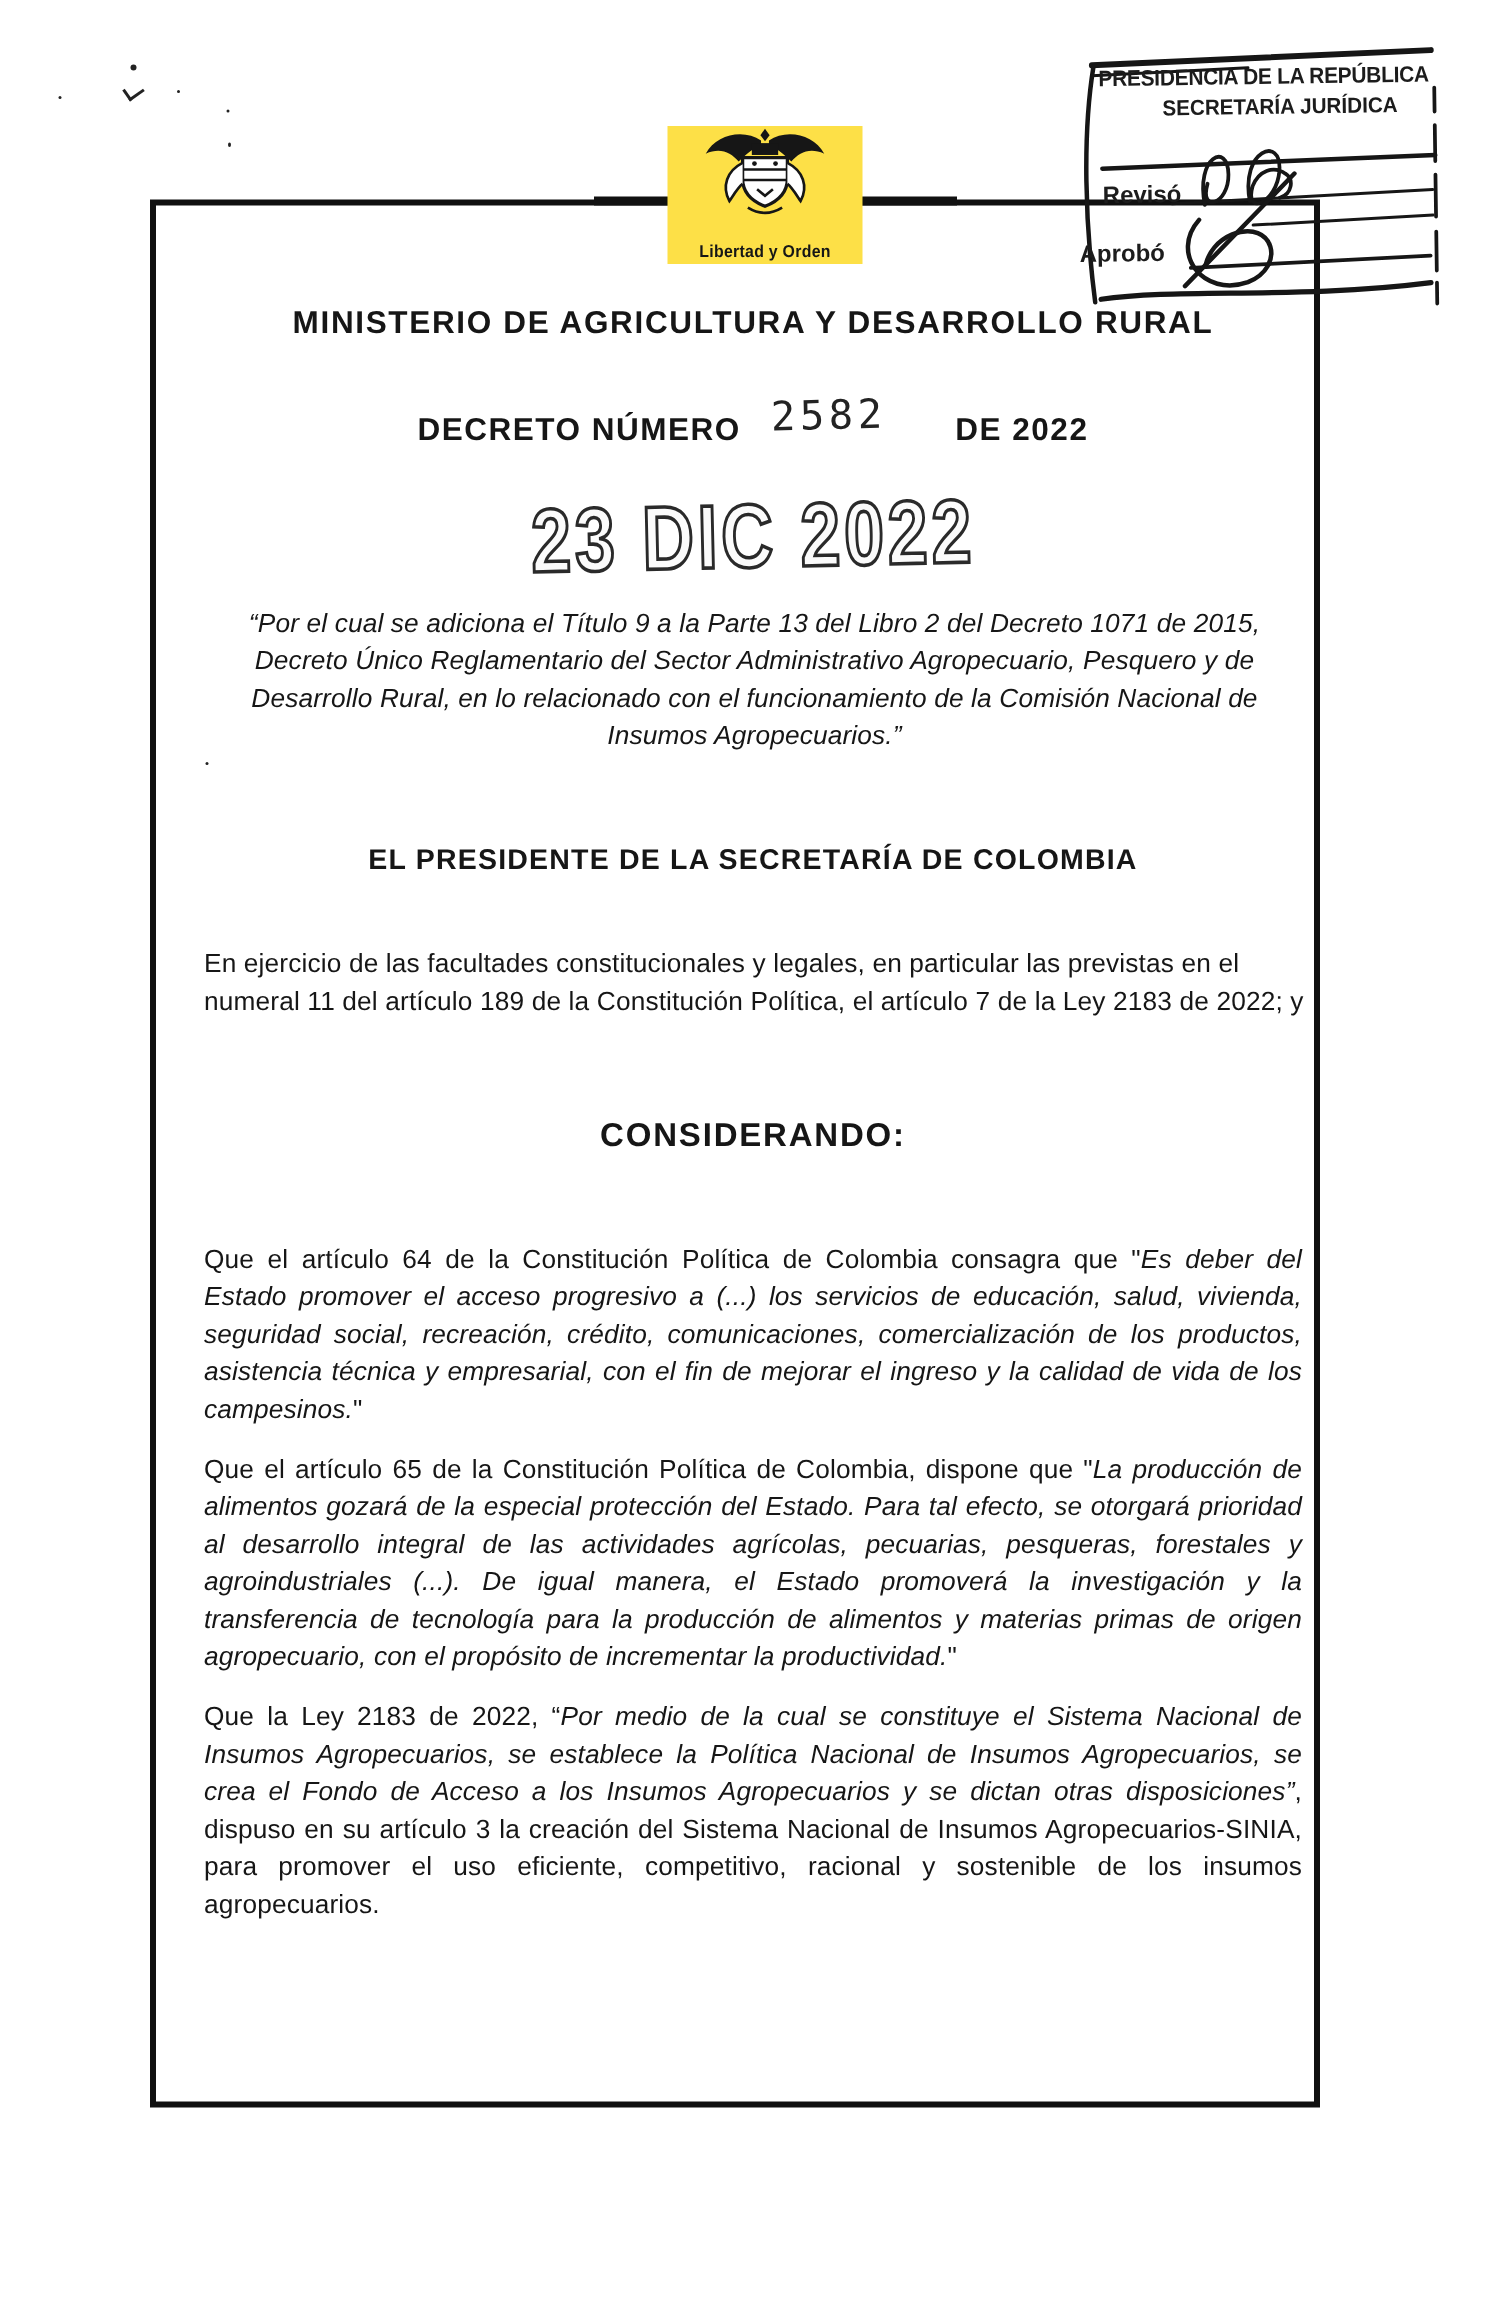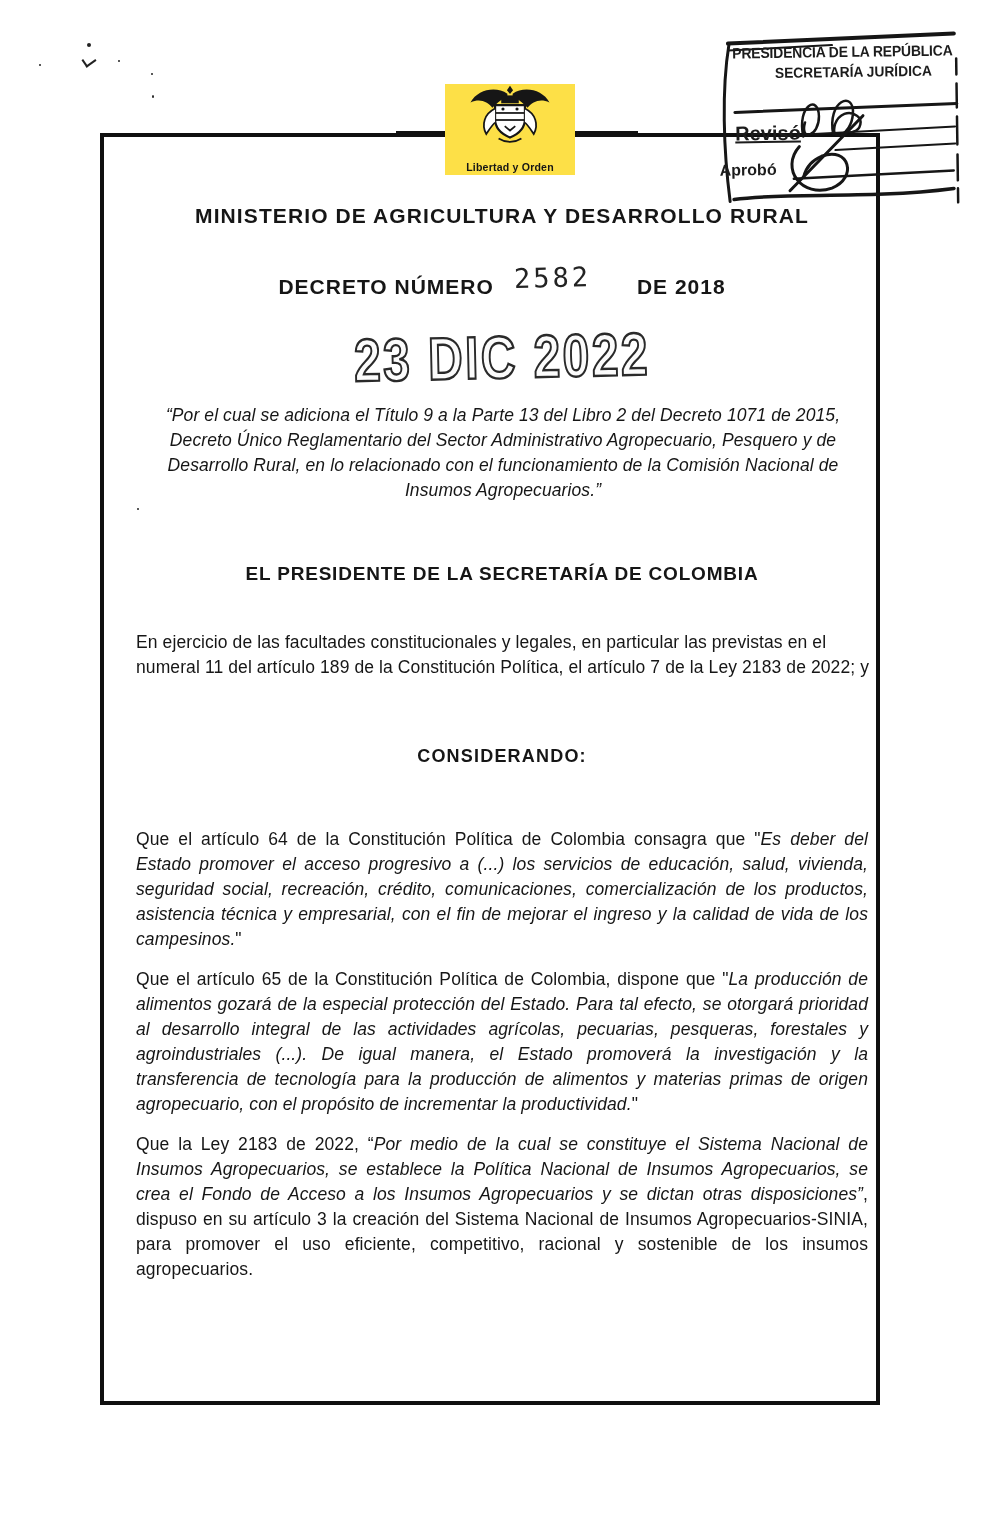--- a/index.html
+++ b/index.html
@@ -36,21 +36,21 @@
   .stamp svg { position:absolute; left:0; top:0; }
   .stamp-t1 {
     position:absolute; left:10px; top:15px; width:234px; text-align:center;
     font-size:15px; font-weight:700; transform:scaleX(0.93); letter-spacing:-0.2px;
     white-space:nowrap;
   }
   .stamp-t2 {
     position:absolute; left:34px; top:36px; width:210px; text-align:center;
     font-size:14.5px; font-weight:700; transform:scaleX(0.95); white-space:nowrap;
   }
-  .stamp-reviso { position:absolute; left:20px; top:93px;  font-size:20px; font-weight:600;text-decoration:underline; }
+  .stamp-reviso { position:absolute; left:20px; top:93px;  font-size:16px; font-weight:600; }
   .stamp-aprobo { position:absolute; left:4px; top:132px; font-size:16px; font-weight:600; }
   
   .content {
     position:absolute; left:100px; top:133px; width:780px; box-sizing:border-box;
     padding:0 12px 0 36px; z-index:1;
     font-size:17.5px; line-height:25px; letter-spacing:0.1px;
   }
   .ministry {
     margin:70px 0 0; text-align:center; font-size:21px; font-weight:700;
     letter-spacing:1.1px; line-height:25px;
@@ -72,21 +72,21 @@
   }
   .subject {
     margin:16px auto 0; width:734px; font-style:italic; text-align:center;
   }
   .authority {
     margin:58px 0 0; text-align:center; font-size:19px; font-weight:700;
     letter-spacing:0.8px; line-height:25px;
   }
   .preamble { margin:44px auto 0; width:744px; text-align:left; }
   .considerando {
-    margin:64px 0 0; text-align:center; font-size:18px; font-weight:700;
+    margin:64px 0 0; text-align:center; font-size:22px; font-weight:700;
     letter-spacing:1.2px; line-height:25px;
   }
   .body-par { margin:58px 0 0; text-align:justify; }
   .body-par + .body-par { margin-top:15px; }
   .body-par i { font-style:italic; }
   p,h1,h2,h3 { padding:0; }
 </style>
 </head>
 <body>
 
@@ -148,21 +148,21 @@
     <div class="stamp-reviso">Revisó</div>
     <div class="stamp-aprobo">Aprobó</div>
   </div>
 
   <div class="content">
     <h1 class="ministry">MINISTERIO DE AGRICULTURA Y DESARROLLO RURAL</h1>
 
     <div class="decree-row">
       <span>DECRETO NÚMERO</span>
       <span class="decree-num">2582</span>
-      <span>DE 2018</span>
+      <span>DE 2022</span>
     </div>
 
     <div class="date-stamp">23 DIC 2022</div>
 
     <p class="subject">“Por el cual se adiciona el Título 9 a la Parte 13 del Libro 2 del Decreto 1071 de 2015, Decreto Único Reglamentario del Sector Administrativo Agropecuario, Pesquero y de Desarrollo Rural, en lo relacionado con el funcionamiento de la Comisión Nacional de Insumos Agropecuarios.”</p>
 
     <h2 class="authority">EL PRESIDENTE DE LA SECRETARÍA DE COLOMBIA</h2>
 
     <p class="preamble">En ejercicio de las facultades constitucionales y legales, en particular las previstas en el numeral 11 del artículo 189 de la Constitución Política, el artículo 7 de la Ley 2183 de 2022; y</p>
 

